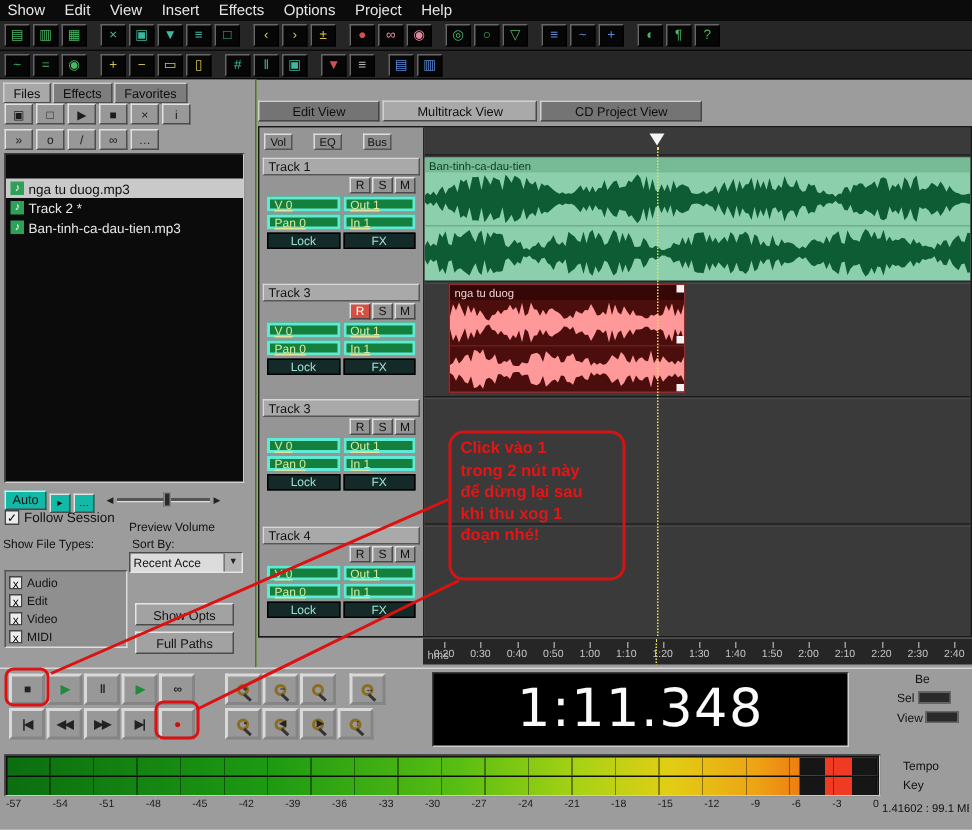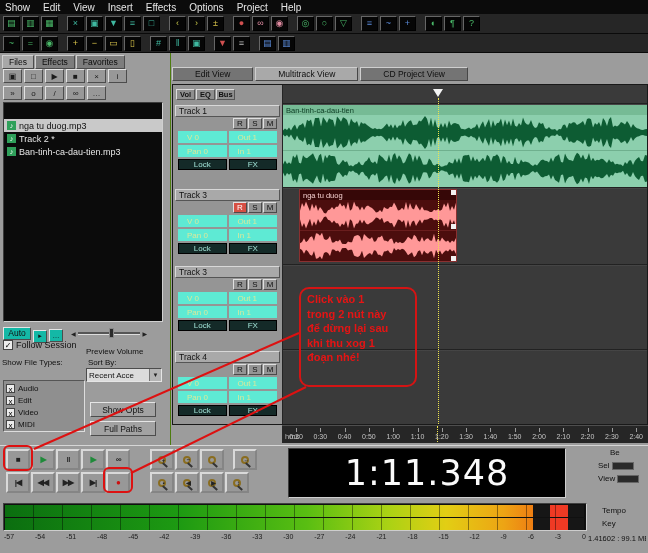--- a/index.html
+++ b/index.html
@@ -53,29 +53,29 @@
   .fullpaths { position:absolute; left:90px; top:368px; width:66px; height:15px; }
 
   
   .vtabs { position:absolute; left:172px; top:67px; display:flex; gap:2px; }
   .vtab { padding:1px 22px; font-size:8.5px; background:#747474; border:1px solid; border-color:#cfcfcf #474747 #474747 #cfcfcf; color:#0e0e0e; }
   .vtab.active { background:#a9a9a9; }
 
   
   .session { position:absolute; left:172px; top:84px; width:476px; height:341px; background:#3c3c3c; border:1px solid #191919; }
   .tcol { position:absolute; left:0; top:0; width:110px; height:100%; background:#959595; border-right:1px solid #242424; }
-  .mini { position:absolute; left:3px; top:4px; display:flex; gap:1px;font-weight:bold; }
+  .mini { position:absolute; left:3px; top:4px; display:flex; gap:14px; }
   .minib { width:19px; height:11px; font-size:7.5px; background:#8f8f8f; border:1px solid; border-color:#ddd #555 #555 #ddd; display:flex; align-items:center; justify-content:center; color:#111; }
   .trk { position:absolute; left:2px; width:105px; overflow:hidden; }
   .trk-name { height:12px; background:#a9a9a9; border:1px solid; border-color:#d8d8d8 #555 #555 #d8d8d8; font-size:8.5px; padding-left:3px; color:#111; display:flex; align-items:center; }
   .trk-rsm { display:flex; justify-content:flex-end; gap:1px; padding:1px 3px; }
   .tkb { width:14px; height:11px; font-size:8px; display:flex; align-items:center; justify-content:center; background:#949494; border:1px solid; border-color:#e0e0e0 #4a4a4a #4a4a4a #e0e0e0; color:#111; }
   .tkb.armed { background:#d64f43; color:#fff; }
   .trk-flds { display:flex; gap:2px; padding:1px 3px; }
-  .tkf { height:10px; font-size:8px; display:flex; align-items:center; padding:0 3px; background:#8b5cf6; color:#d9e89c; border:6px solid #5eead4; flex:1; }
+  .tkf { height:10px; font-size:8px; display:flex; align-items:center; padding:0 3px; background:#15803d; color:#d9e89c; border:2px solid #5eead4; flex:1;text-decoration:underline; }
   .tkl { background:#142a28; color:#9fe0d4; border:1px solid #000; height:11px; font-size:8px; flex:1; display:flex; align-items:center; justify-content:center; }
 
   
   .wavearea { position:absolute; left:110px; top:0; right:0; height:100%; background:#3a3a3a; overflow:hidden; }
   .hline { position:absolute; left:0; right:0; height:2px; background:linear-gradient(#101010,#565656); }
   .clip { position:absolute; overflow:hidden; }
   .clip1 { left:0; top:20px; width:364px; height:82px; background:#8ccfad; }
   .clip-label { height:10px; font-size:7.5px; display:flex; align-items:center; padding-left:3px; }
   .clip-label.c1 { background:#76bb95; color:#0b3b22; }
   .clip2 { left:16px; top:104px; width:158px; height:73px; background:#4c0d0d; border:1px solid #8a3030; }
@@ -98,21 +98,21 @@
   
   .bottom { position:absolute; left:0; top:445px; width:648px; height:58px; background:#9c9c9c; border-top:1px solid #d6d6d6; }
   .btnrow { position:absolute; display:flex; gap:1px; }
   .pbtn { width:24px; height:21px; background:#989898; border:2px outset #d9d9d9; display:flex; align-items:center; justify-content:center; font-size:8px; font-weight:bold; color:#222; letter-spacing:-1px; }
   .lens { display:inline-block; width:8px; height:8px; border:2px solid #8a6d20; border-radius:50%; position:relative; }
   .lens::after { content:""; position:absolute; right:-4px; bottom:-4px; width:6px; height:2px; background:#333; transform:rotate(42deg); }
   .lens .sign { position:absolute; left:-1px; top:-2px; width:9px; text-align:center; font-size:6px; font-style:normal; color:#222; line-height:9px; letter-spacing:0; }
   .time { position:absolute; left:288px; top:2px; width:278px; height:50px; background:#000; border:1px solid; border-color:#3c3c3c #cfcfcf #cfcfcf #3c3c3c; color:#fafafa; display:flex; align-items:center; justify-content:center; font-size:35px; font-family:"DejaVu Sans",sans-serif; letter-spacing:1px; }
   .selview { position:absolute; left:598px; top:2px; width:50px; height:50px; }
   .sv-h { margin-left:12px; }
-  .sv-row { display:flex; align-items:flex-end; gap:2px; margin-top:4px; }
+  .sv-row { display:flex; align-items:flex-start; gap:2px; margin-top:4px; }
   .sv-box { width:22px; height:8px; background:#2a2a2a; border:1px solid #666; }
 
   
   .meter { position:absolute; left:3px; top:503px; width:584px; height:28px; background:#101010; border:1px solid; border-color:#404040 #cdcdcd #cdcdcd #404040; padding:1px; }
   .mbar { position:relative; height:12px; margin-bottom:1px; background:linear-gradient(90deg,#0b6e10 0%,#1d9a12 30%,#59be12 52%,#aad214 66%,#e2ce14 76%,#eda414 86%,#ee6f12 93%,#e83210 100%); overflow:hidden; }
   .mbar::after { content:""; position:absolute; inset:0; background:repeating-linear-gradient(90deg,transparent 0 28px,rgba(0,0,0,.4) 28px 29px); }
   .mdark { position:absolute; top:0; bottom:0; right:0; left:91%; background:#161616; }
   .mpeak { position:absolute; top:0; bottom:0; width:3%; left:94%; background:#ef3a24; }
   .mscale { position:absolute; left:3px; top:533px; width:584px; display:flex; justify-content:space-between; font-size:7px; color:#1c1c1c; padding:0 1px; }
   .tempo { position:absolute; left:602px; top:506px; }

